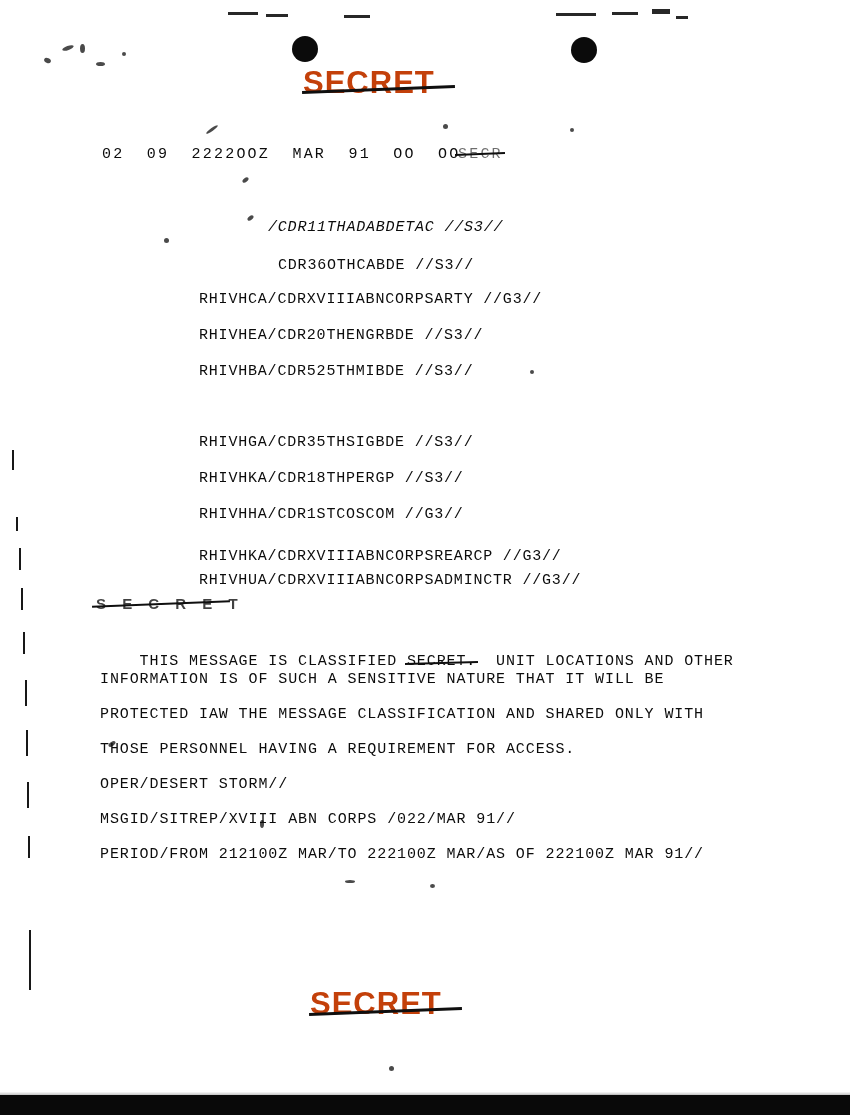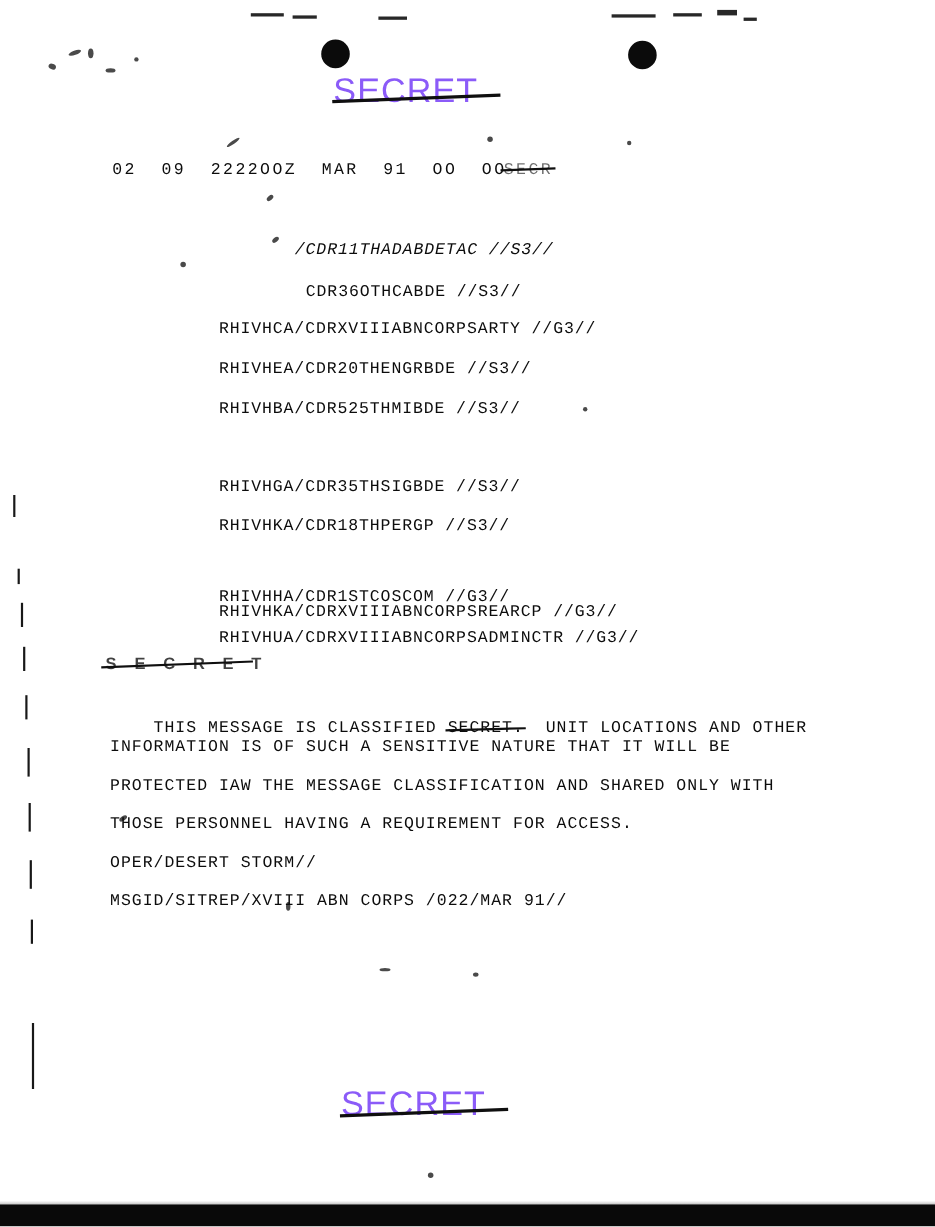--- a/index.html
+++ b/index.html
@@ -59,23 +59,23 @@
     position: absolute;
     top: 12px;
     height: 3px;
     background: #2a2a2a;
   }
 
   
   .banner {
     position: absolute;
     font-family: "Liberation Sans", sans-serif;
-    font-weight: 400;
+    font-weight: 700;
     letter-spacing: 1px;
-    color: #8b5cf6;
+    color: #c2410c;
   }
   .banner-top {
     left: 303px;
     top: 65px;
     font-size: 31px;
   }
   .banner-bottom {
     left: 310px;
     top: 986px;
     font-size: 31px;
@@ -182,35 +182,36 @@
   <div class="line hdr-line" style="left:458px; top:146px; opacity:.6;">SECR</div>
   <div class="strike" style="left:455px; top:153px; width:50px; height:2px;"></div>
 
   <div class="line addr" style="left:268px; top:219px;font-style:italic;">/CDR11THADABDETAC //S3//</div>
   <div class="line addr" style="left:278px; top:257px;">CDR36OTHCABDE //S3//</div>
   <div class="line addr" style="left:199px; top:291px;">RHIVHCA/CDRXVIIIABNCORPSARTY //G3//</div>
   <div class="line addr" style="left:199px; top:327px;">RHIVHEA/CDR20THENGRBDE //S3//</div>
   <div class="line addr" style="left:199px; top:363px;">RHIVHBA/CDR525THMIBDE //S3//</div>
   <div class="line addr" style="left:199px; top:434px;">RHIVHGA/CDR35THSIGBDE //S3//</div>
   <div class="line addr" style="left:199px; top:470px;">RHIVHKA/CDR18THPERGP //S3//</div>
-  <div class="line addr" style="left:199px; top:506px;margin-top:28px;">RHIVHHA/CDR1STCOSCOM //G3//</div>
+  <div class="line addr" style="left:199px; top:506px;">RHIVHHA/CDR1STCOSCOM //G3//</div>
   <div class="line addr" style="left:199px; top:536px;margin-top:12px;">RHIVHKA/CDRXVIIIABNCORPSREARCP //G3//</div>
   <div class="line addr" style="left:199px; top:572px;">RHIVHUA/CDRXVIIIABNCORPSADMINCTR //G3//</div>
 
   <div class="mid-secret">S E C R E T</div>
   <div class="strike" style="left:92px; top:603px; width:138px; height:2px;"></div>
 
   <div class="line para" style="left:100px; top:636px;">
     <span>THIS MESSAGE IS CLASSIFIED </span><span class="struck-word">SECRET.</span><span>  UNIT LOCATIONS AND OTHER</span>
   </div>
   <div class="line para" style="left:100px; top:671px;">INFORMATION IS OF SUCH A SENSITIVE NATURE THAT IT WILL BE</div>
   <div class="line para" style="left:100px; top:706px;">PROTECTED IAW THE MESSAGE CLASSIFICATION AND SHARED ONLY WITH</div>
   <div class="line para" style="left:100px; top:741px;">THOSE PERSONNEL HAVING A REQUIREMENT FOR ACCESS.</div>
   <div class="line para" style="left:100px; top:776px;">OPER/DESERT STORM//</div>
   <div class="line para" style="left:100px; top:811px;">MSGID/SITREP/XVIII ABN CORPS /022/MAR 91//</div>
+  <div class="line para" style="left:100px; top:846px;">PERIOD/FROM 212100Z MAR/TO 222100Z MAR/AS OF 222100Z MAR 91//</div>
 
   <div class="banner banner-bottom">SECRET</div>
   <div class="strike" style="left:309px; top:1010px; width:153px;"></div>
 
   <div class="bottom-grime"></div>
   <div class="bottom-grime2"></div>
 
 </div>
 
 </body></html>

